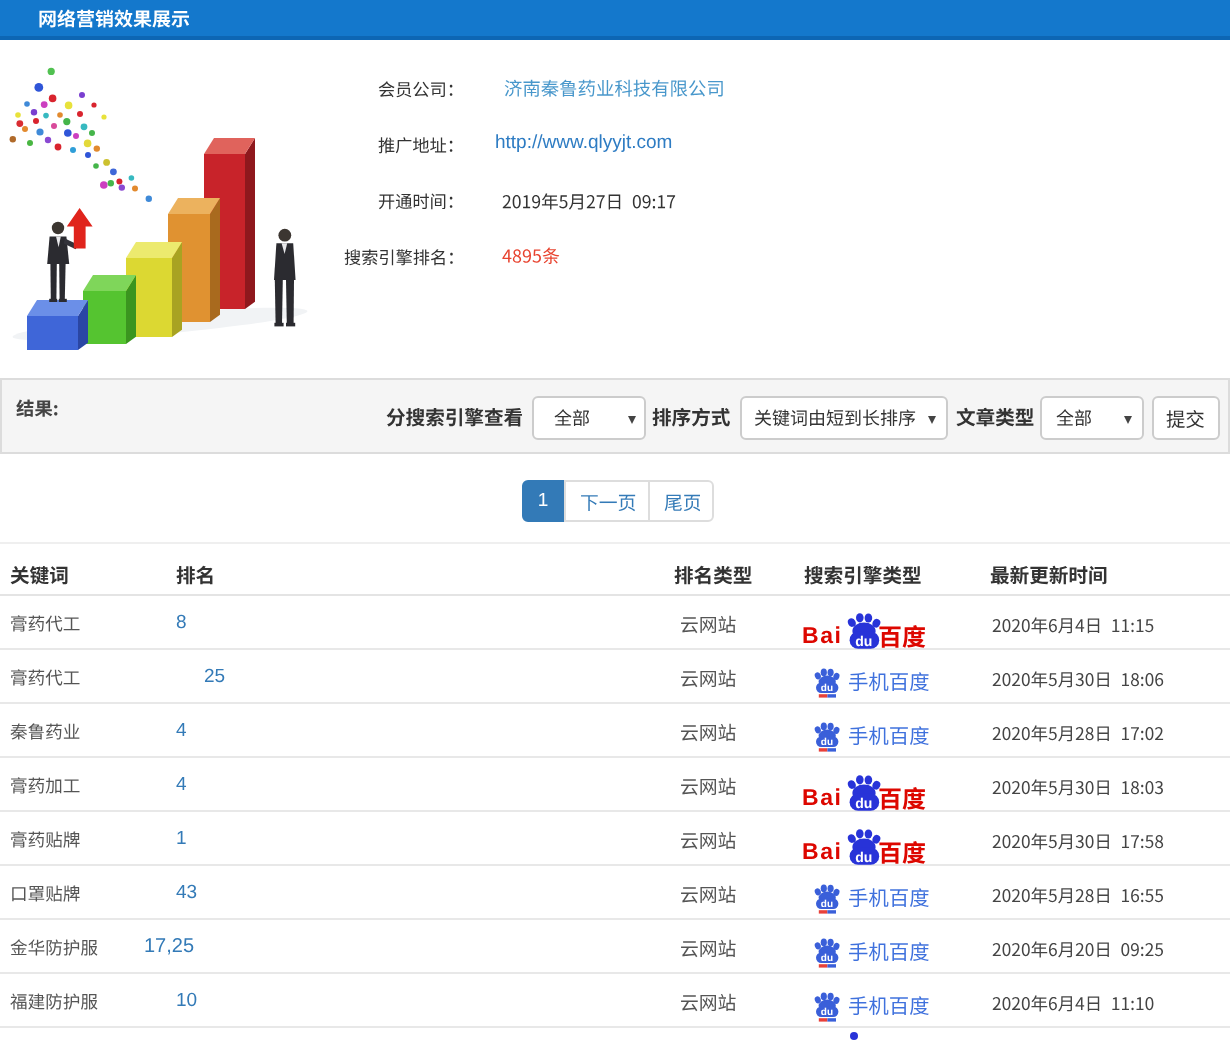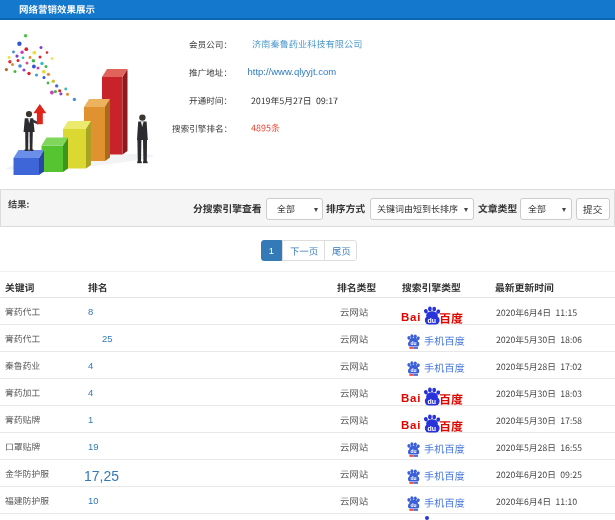--- a/index.html
+++ b/index.html
@@ -818,21 +818,21 @@
 <div style="position:absolute;left:5.0px;top:440.0px;line-height:0">
       <svg class="t " width="35.2" height="13" viewBox="0 0 35.2 13">
         <g fill="#555555" transform="matrix(0.008800,0,0,-0.008800,0,10.1)">
           <use href="#g109r" x="0"></use>
           <use href="#g110r" x="1000"></use>
           <use href="#g107r" x="2000"></use>
           <use href="#g108r" x="3000"></use>
         </g>
       </svg>
     </div>
-<span class="lat" style="left:88px;top:440.5px;font-size:9.5px;color:#337ab7">19</span>
+<span class="lat" style="left:88px;top:440.5px;font-size:9.5px;color:#337ab7">43</span>
 <div style="position:absolute;left:340.0px;top:439.5px;line-height:0">
       <svg class="t " width="28.2" height="14" viewBox="0 0 28.2 14">
         <g fill="#555555" transform="matrix(0.009400,0,0,-0.009400,0,10.8)">
           <use href="#g95r" x="0"></use>
           <use href="#g96r" x="1000"></use>
           <use href="#g97r" x="2000"></use>
         </g>
       </svg>
     </div>
 <div style="position:absolute;left:405.0px;top:441.0px;line-height:0">
@@ -886,21 +886,21 @@
       <svg class="t " width="44.0" height="13" viewBox="0 0 44.0 13">
         <g fill="#555555" transform="matrix(0.008800,0,0,-0.008800,0,10.1)">
           <use href="#g111r" x="0"></use>
           <use href="#g112r" x="1000"></use>
           <use href="#g113r" x="2000"></use>
           <use href="#g114r" x="3000"></use>
           <use href="#g115r" x="4000"></use>
         </g>
       </svg>
     </div>
-<span class="lat" style="left:84px;top:467.5px;font-size:14px;color:#337ab7">17,25</span>
+<span class="lat" style="left:72px;top:467.5px;font-size:10px;color:#337ab7">17,25</span>
 <div style="position:absolute;left:340.0px;top:466.5px;line-height:0">
       <svg class="t " width="28.2" height="14" viewBox="0 0 28.2 14">
         <g fill="#555555" transform="matrix(0.009400,0,0,-0.009400,0,10.8)">
           <use href="#g95r" x="0"></use>
           <use href="#g96r" x="1000"></use>
           <use href="#g97r" x="2000"></use>
         </g>
       </svg>
     </div>
 <div style="position:absolute;left:405.0px;top:468.0px;line-height:0">

